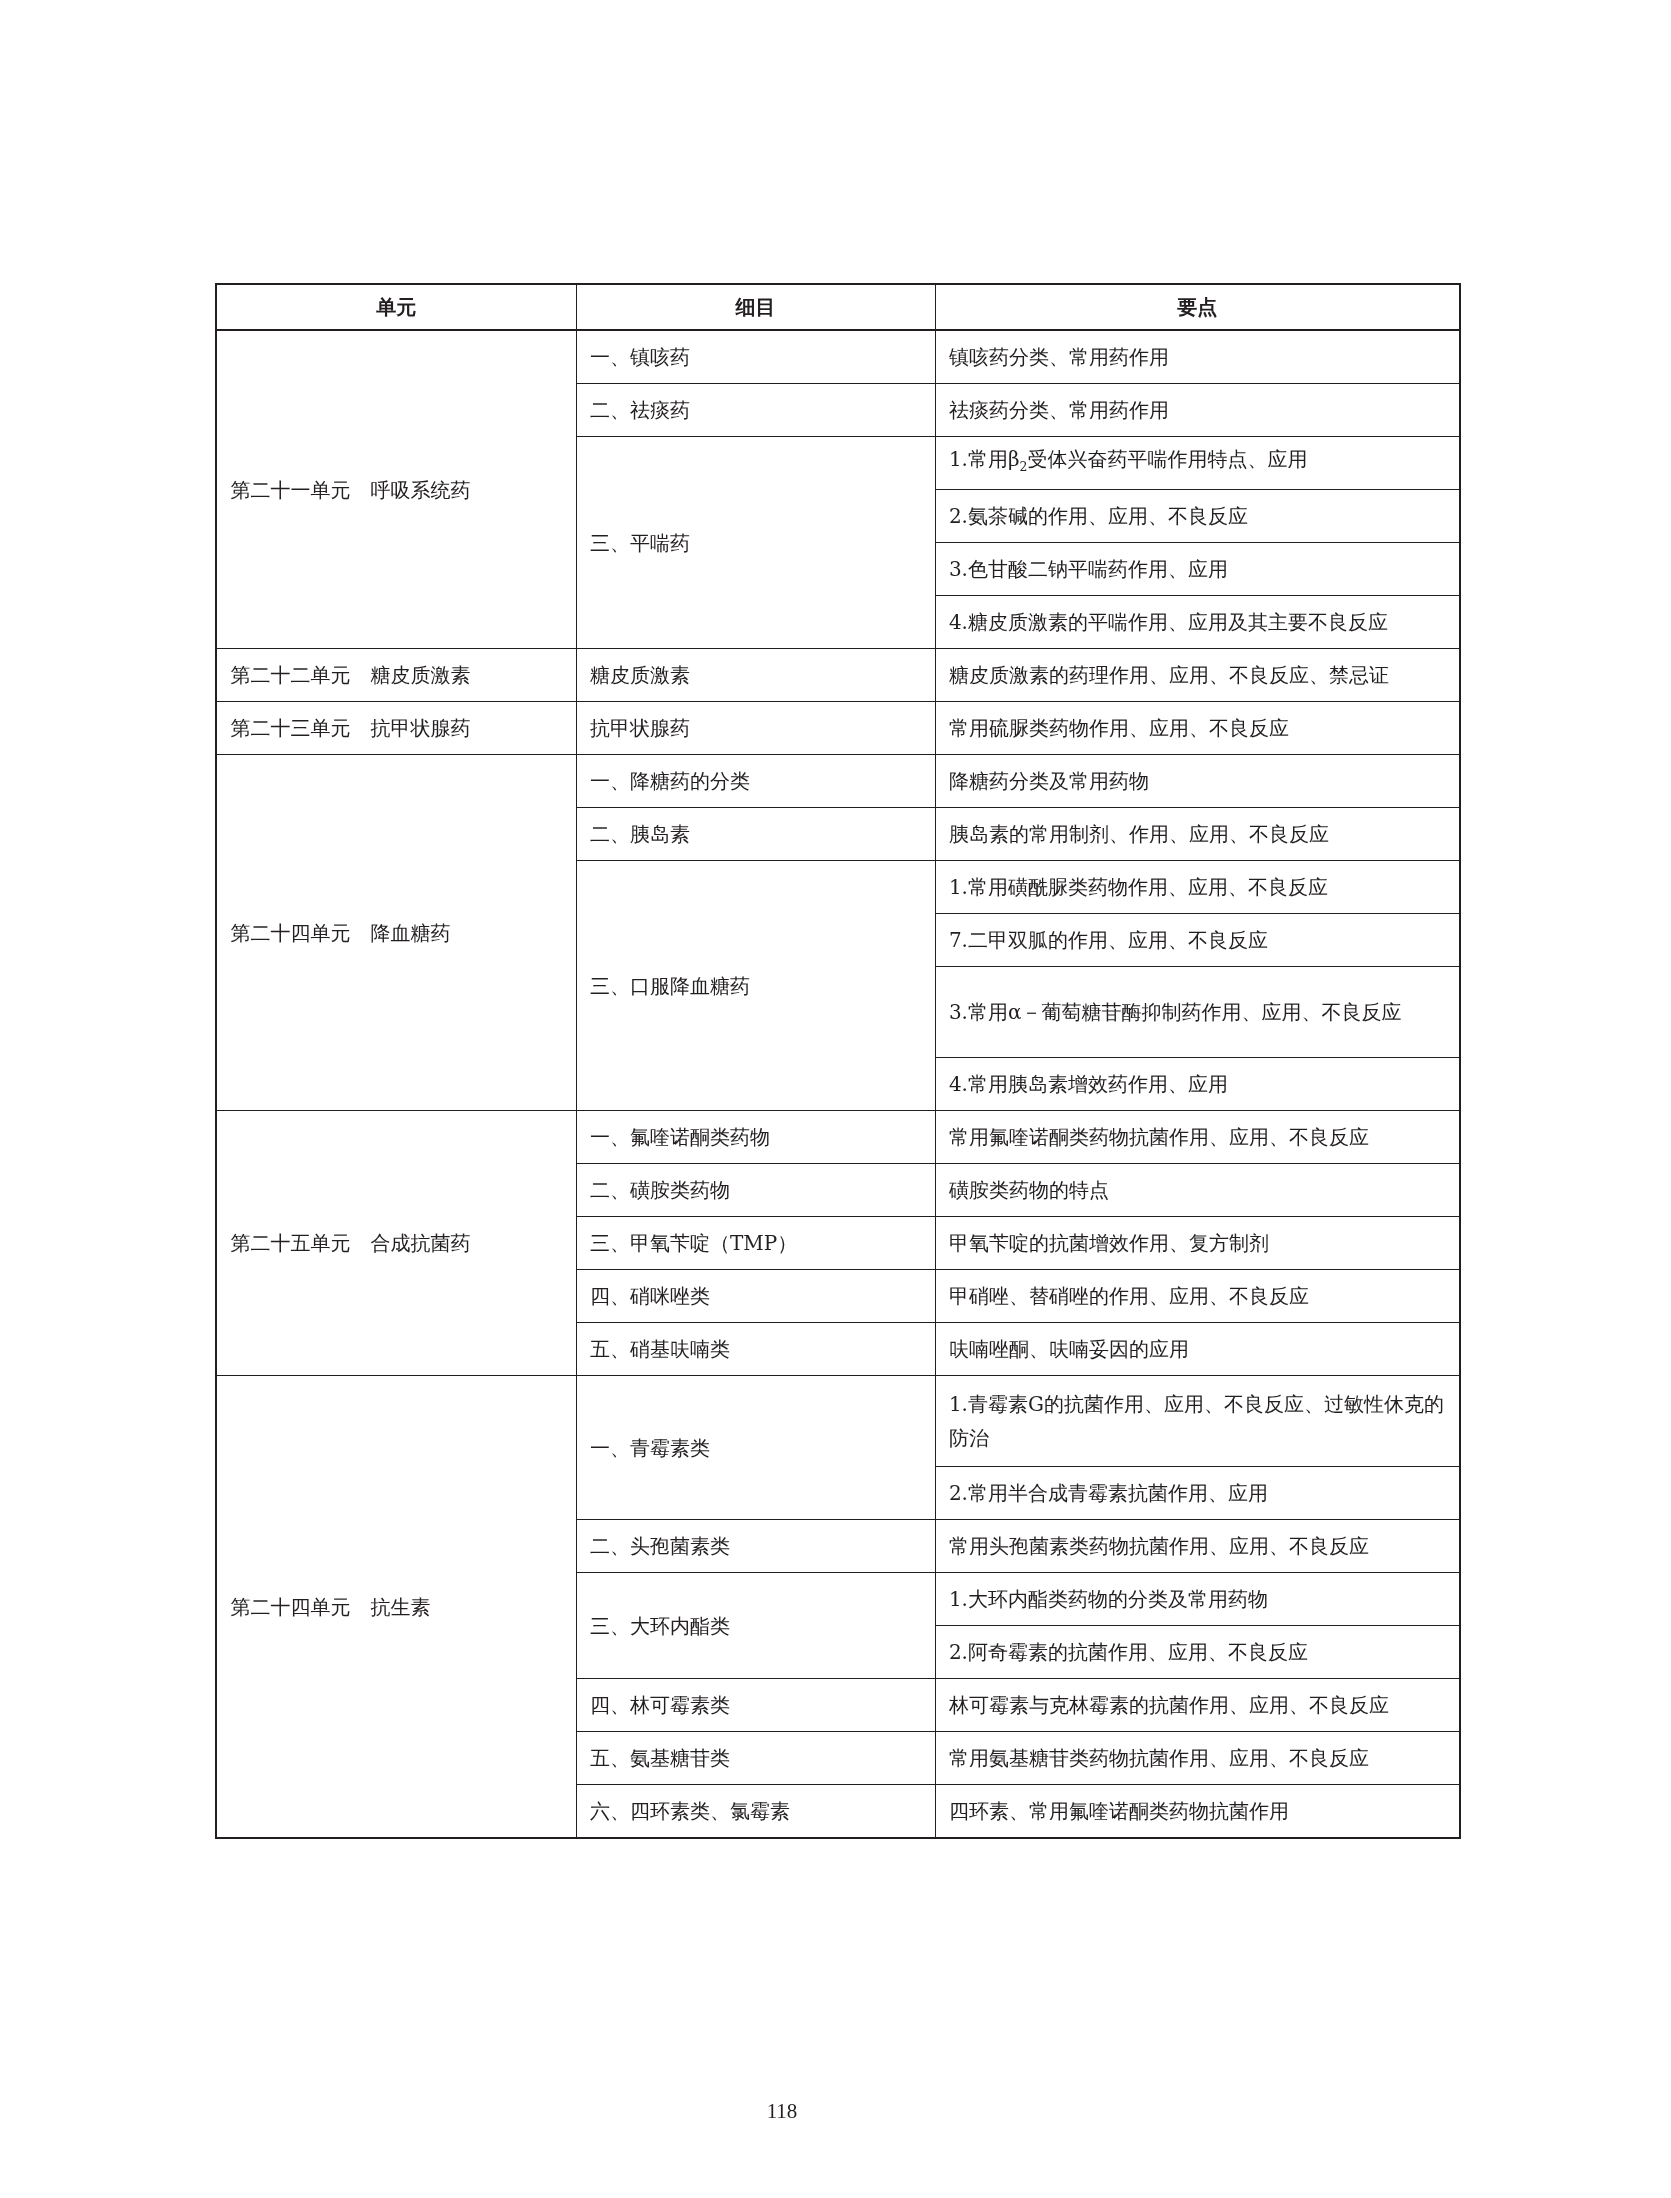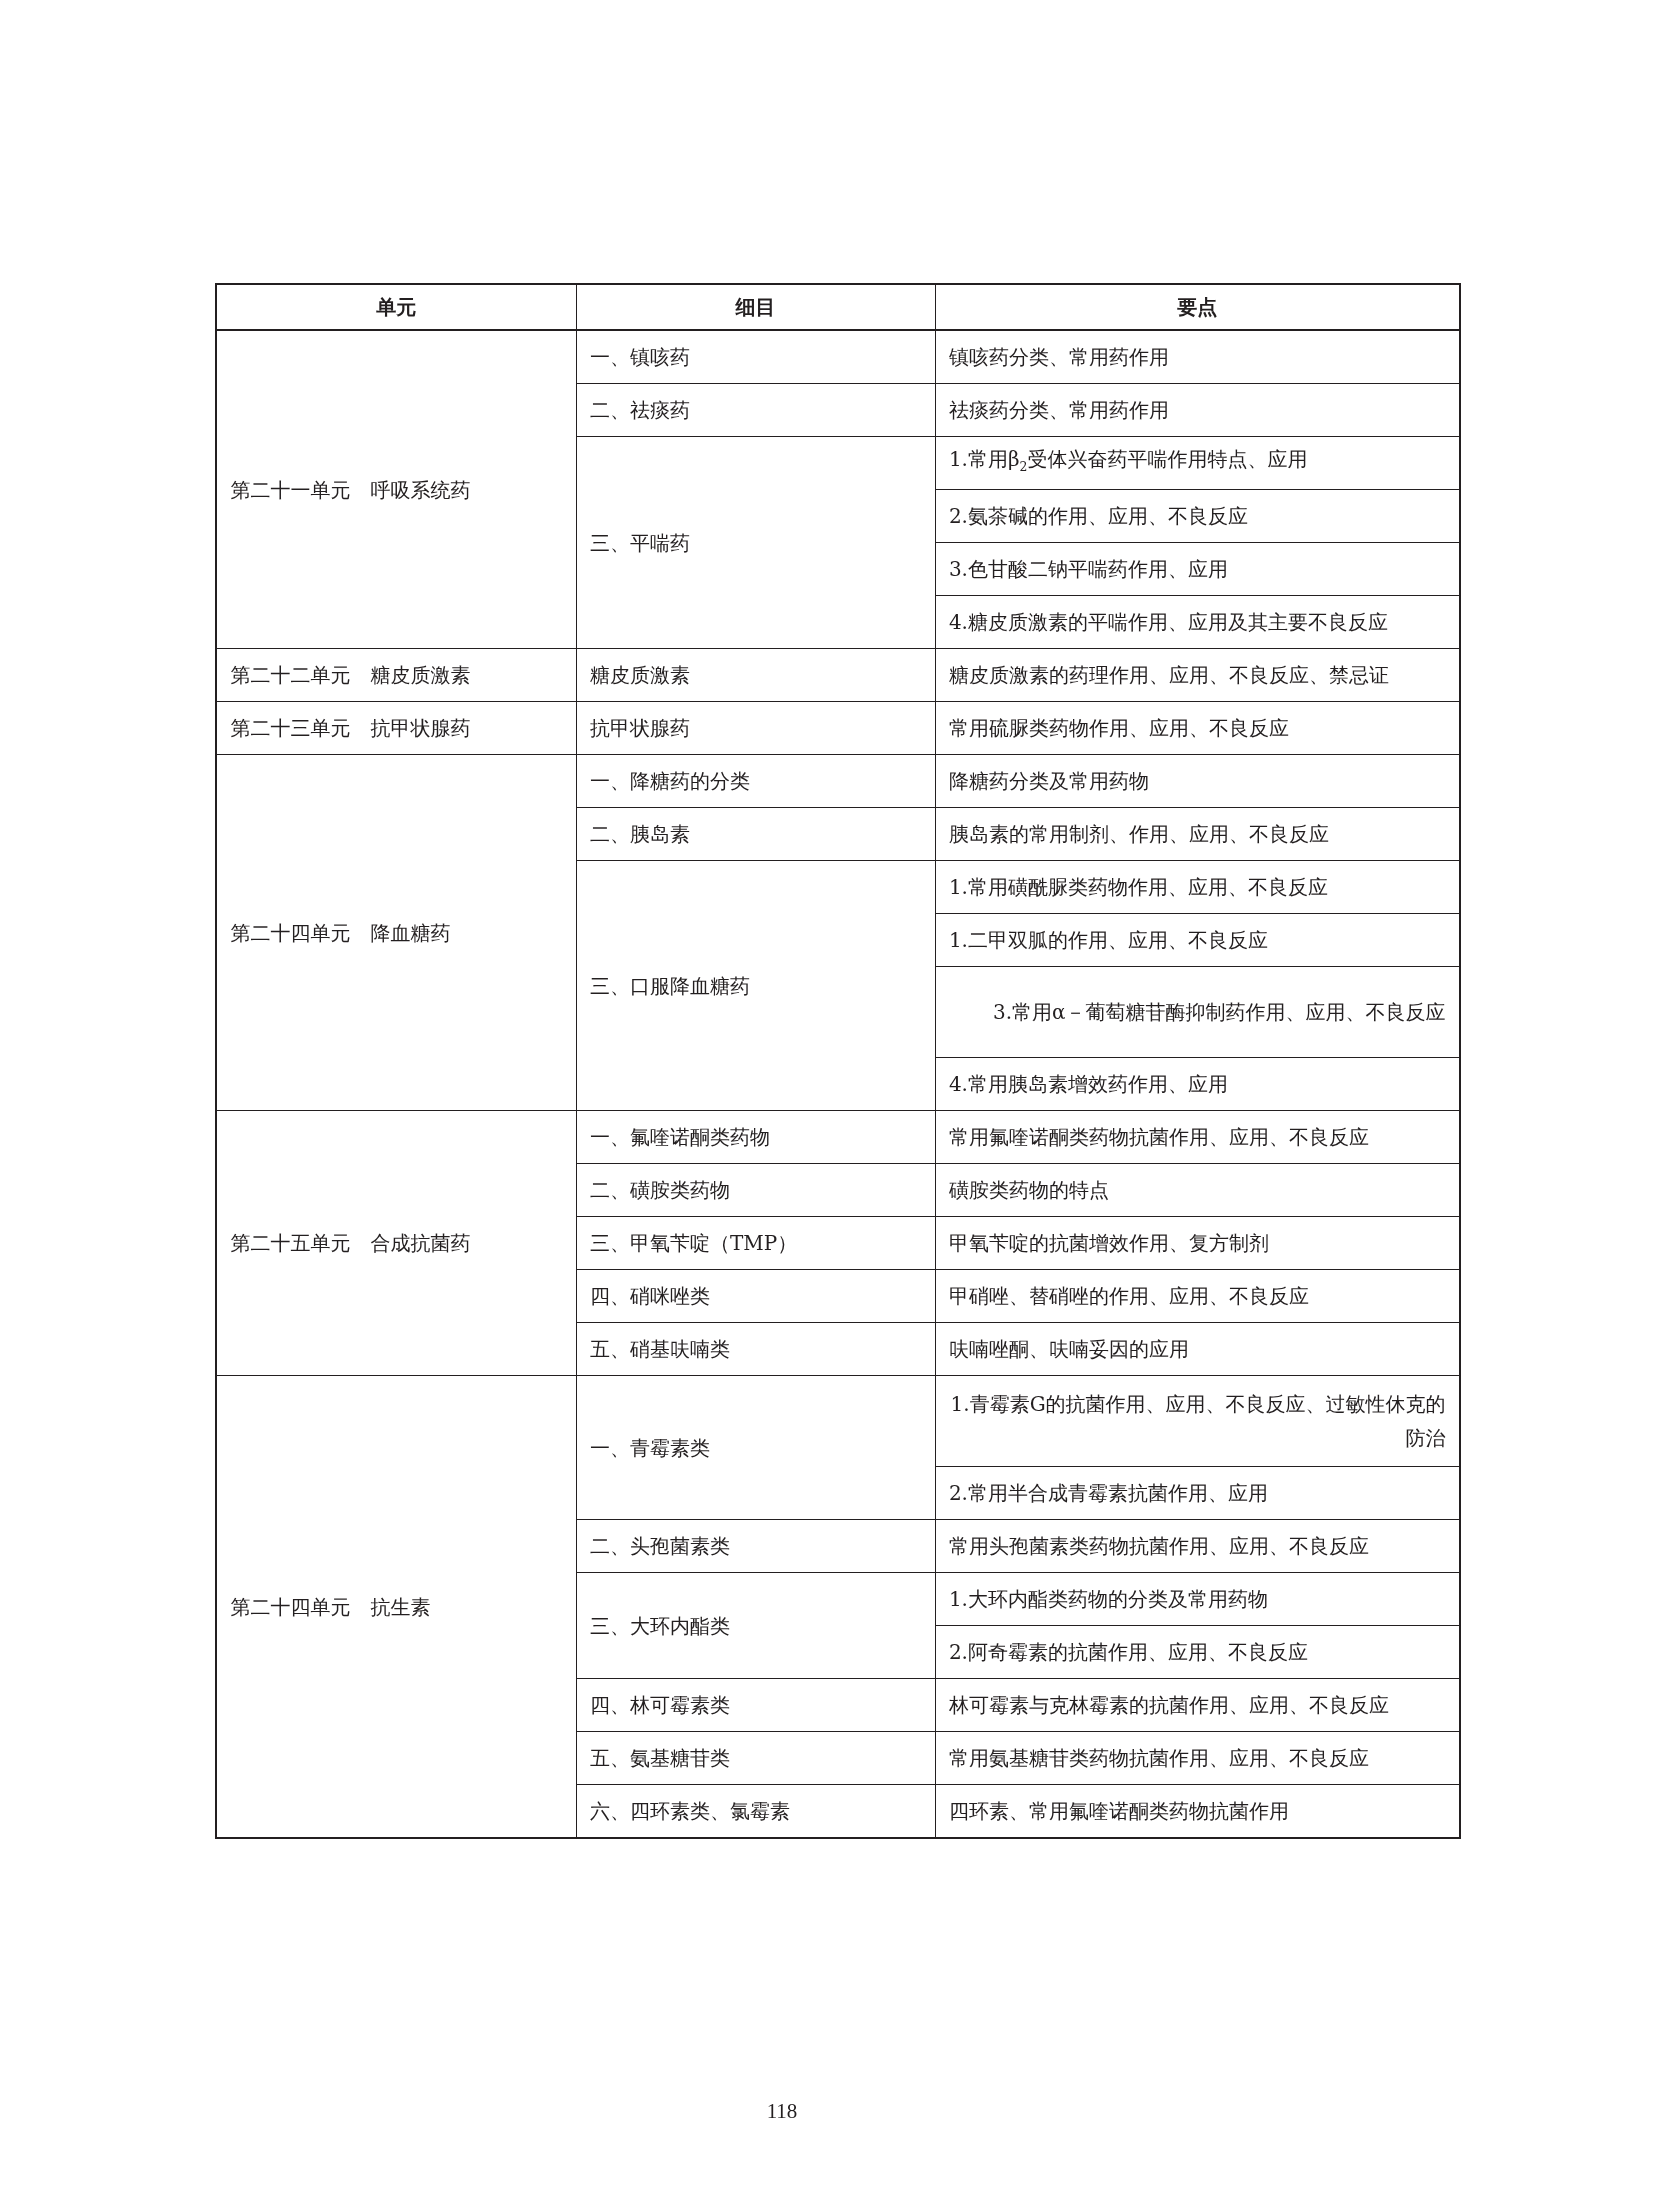--- a/index.html
+++ b/index.html
@@ -17,21 +17,21 @@
     font-weight: normal;
     margin-left: 6px;
   }
   .page-table th {
     text-align: center; font-weight: bold;
     font-family: "DejaVu Sans", "Liberation Sans", sans-serif;
     font-size: 20px; height: 44px;
     border-bottom: 2.9px solid #231f20;
   }
   .page-table td { height: 52px; }
-  .page-table td.two-line { height: 90px; text-align: right; }
+  .page-table td.two-line { height: 90px; }
   .col-unit { width: 360px; }
   .col-item { width: 359px; }
   .col-point { width: 525px; }
   .unit-cell { white-space: pre; font-family: Liberation Serif, serif; }
   .sub { font-size: 12.4px; vertical-align: sub; }
   .page-number {
     position: absolute; top: 2099px; left: 0; width: 1564px;
     text-align: center; font-size: 21px;
     font-family: "Liberation Serif", "DejaVu Serif", serif;
   }
@@ -96,21 +96,21 @@
     </tr>
     <tr>
       <td>二、胰岛素</td>
       <td>胰岛素的常用制剂、作用、应用、不良反应</td>
     </tr>
     <tr>
       <td rowspan="4">三、口服降血糖药</td>
       <td>1.常用磺酰脲类药物作用、应用、不良反应</td>
     </tr>
     <tr>
-      <td>1.二甲双胍的作用、应用、不良反应</td>
+      <td>7.二甲双胍的作用、应用、不良反应</td>
     </tr>
     <tr>
       <td class="two-line">3.常用α－葡萄糖苷酶抑制药作用、应用、不良反应</td>
     </tr>
     <tr>
       <td>4.常用胰岛素增效药作用、应用</td>
     </tr>
 
     <tr>
       <td rowspan="5" class="unit-cell">第二十五单元　合成抗菌药</td>

